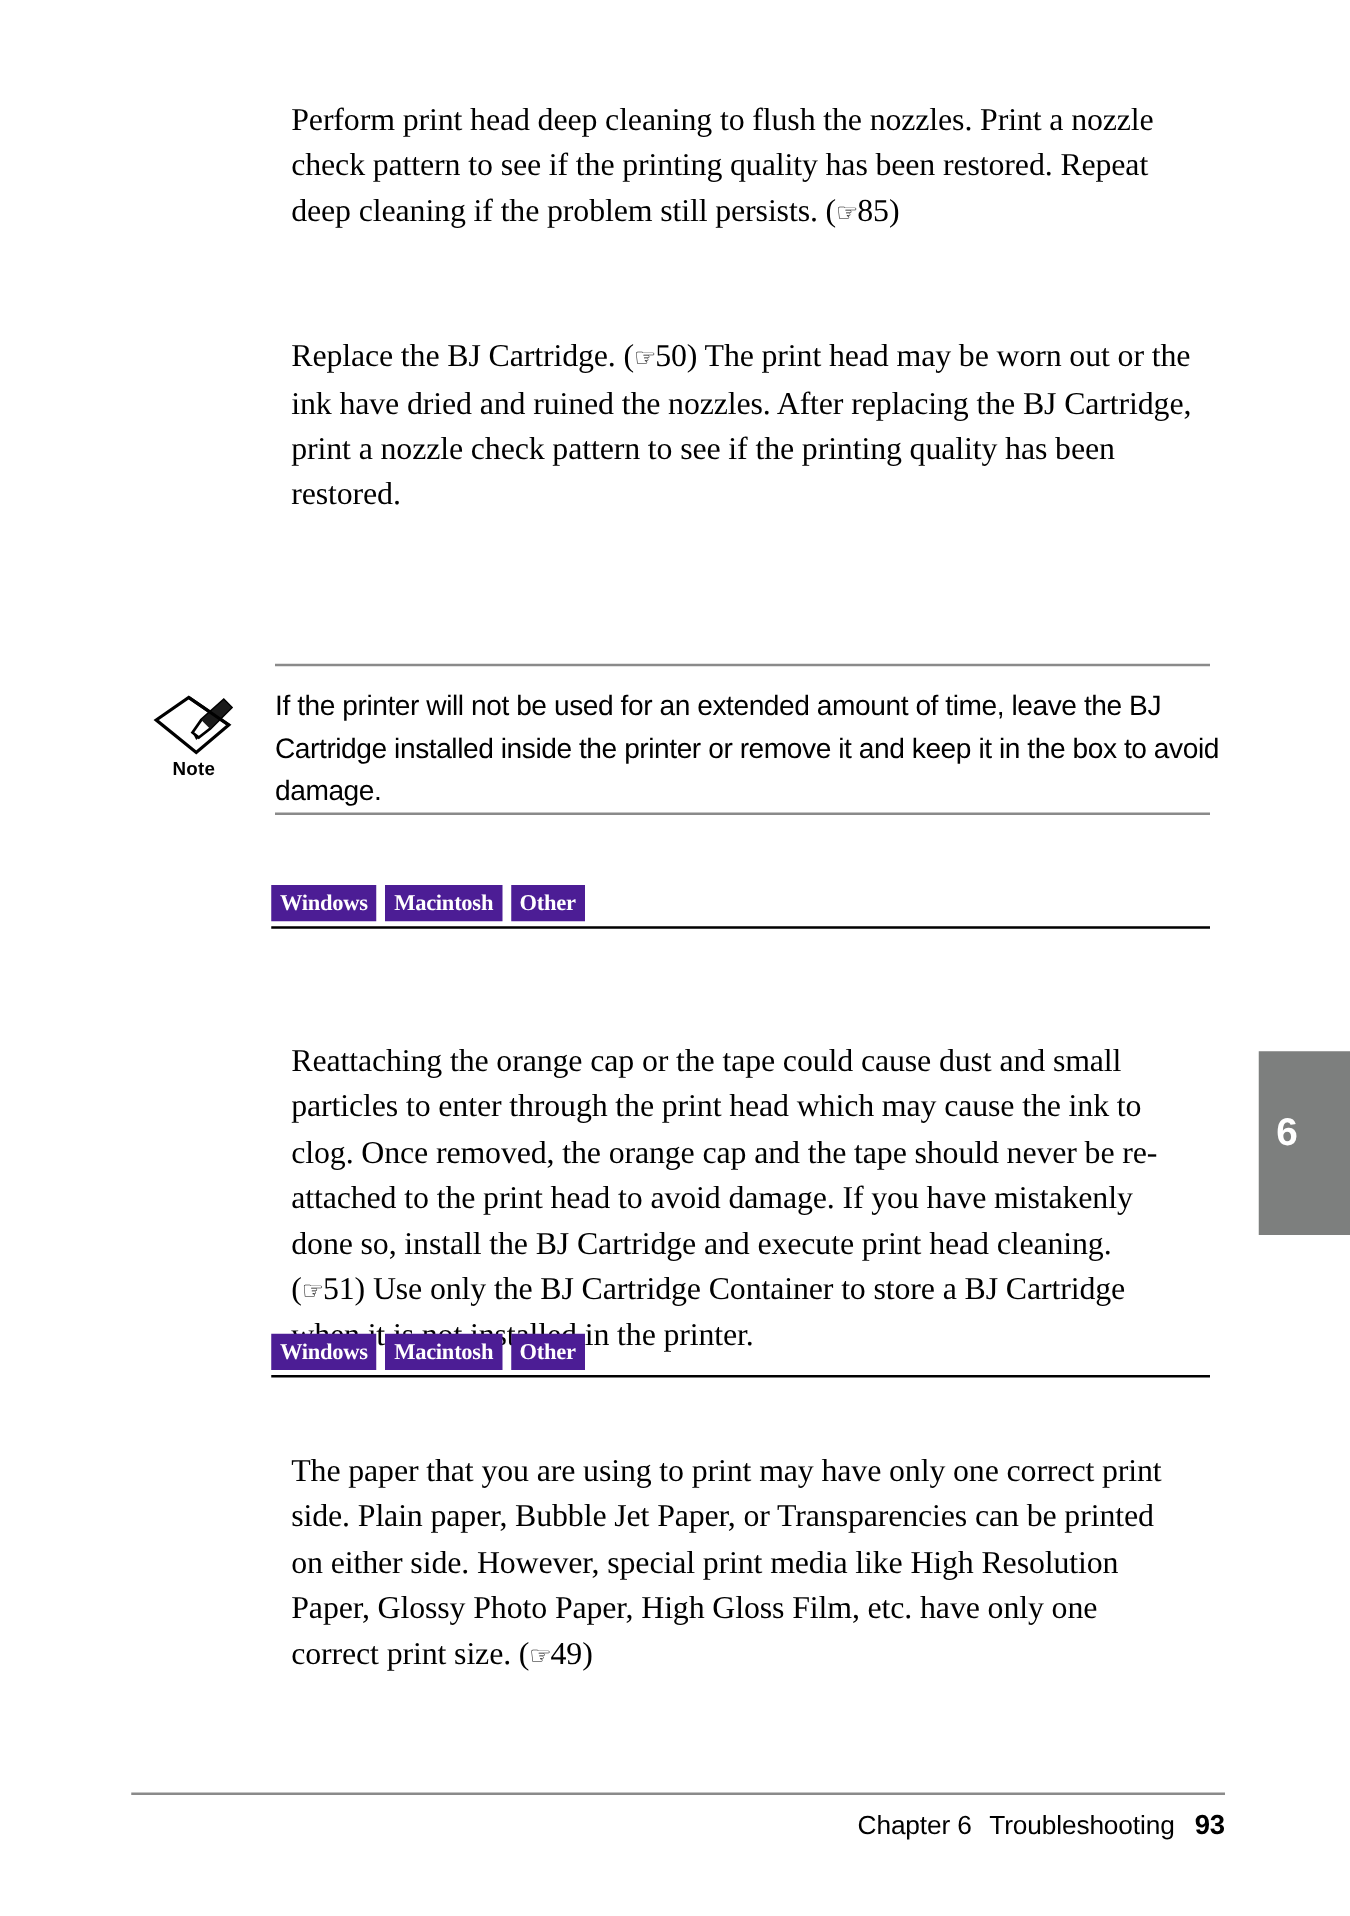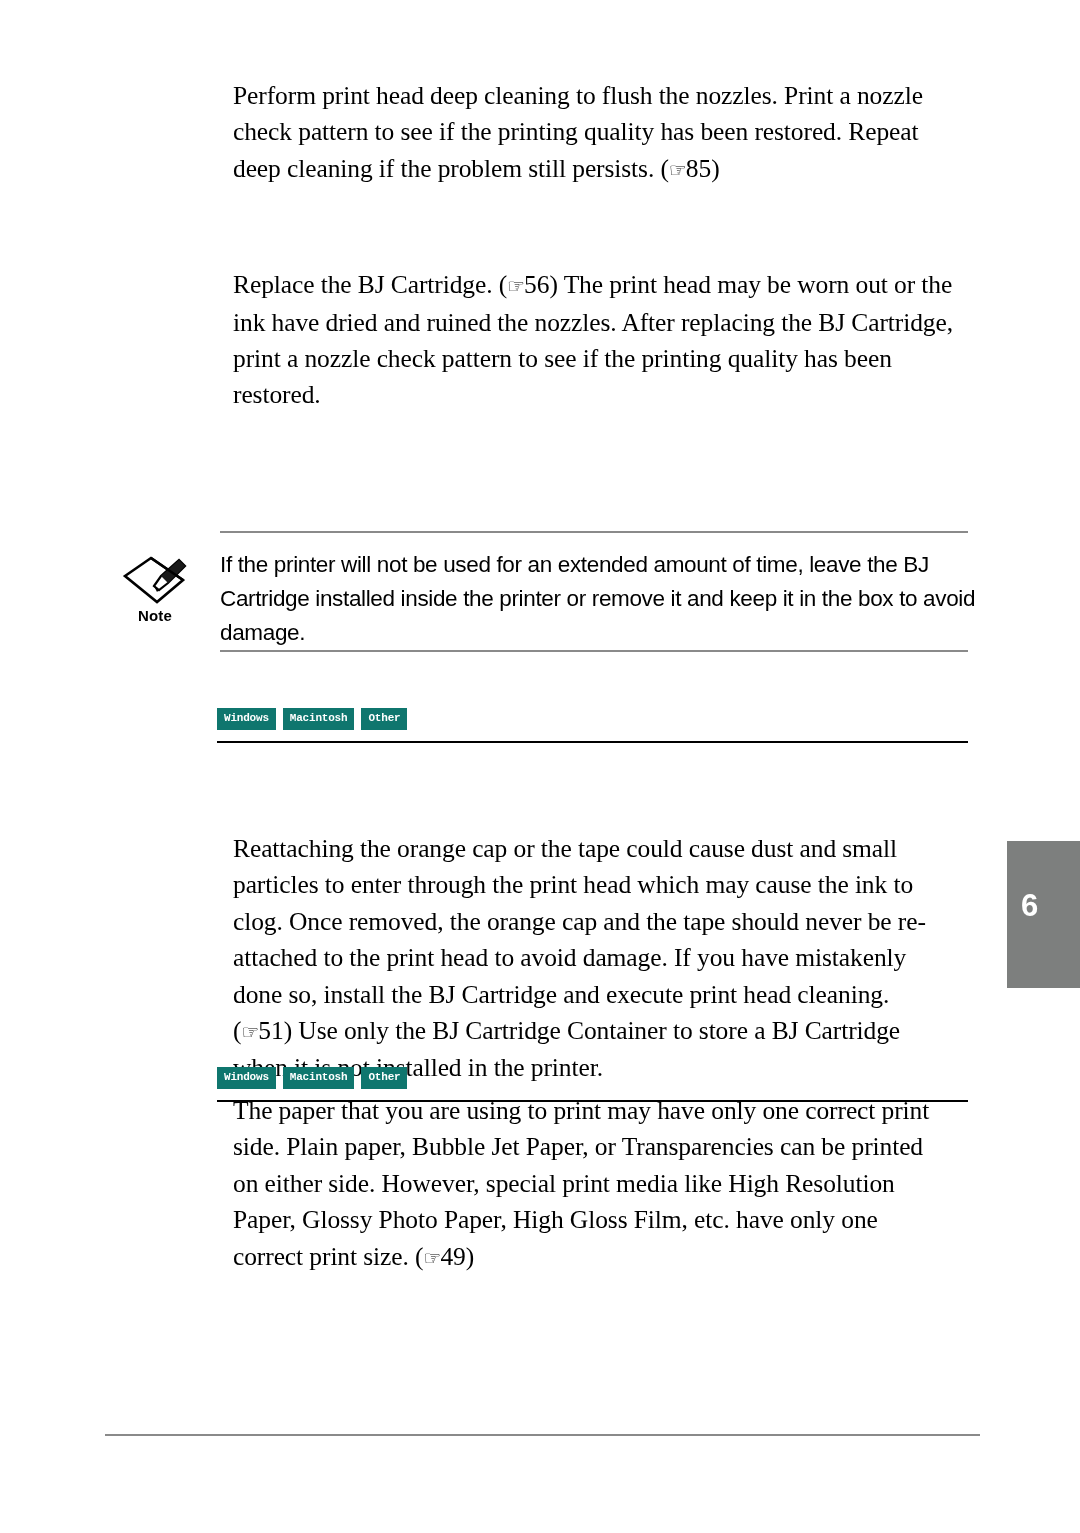--- a/index.html
+++ b/index.html
@@ -96,25 +96,25 @@
   }
 
   
   .badge-row {
     position: absolute;
     left: 217px;
     display: flex;
     gap: 7px;
   }
   .badge {
-    background: #0f766e;
+    background: #4c1d95;
     color: #ffffff;
-    font-family: Liberation Mono, monospace;
-    font-weight: bold;
-    font-size: 11px;
+    font-family: Liberation Serif, serif;
+    font-weight: bold;
+    font-size: 18px;
     line-height: 1;
     padding: 5px 7px 6px 7px;
     letter-spacing: -0.2px;
     white-space: nowrap;
   }
 
   
   .section-rule {
     position: absolute;
     left: 217px;
@@ -190,21 +190,21 @@
 
   <div class="content" style="top:62px;">
 
     <p class="body-par"><span>Perform print head deep cleaning to flush the nozzles.  Print a nozzle check pattern to see if the printing quality has been restored.  Repeat deep cleaning if the problem still persists. (</span><span class="ref"><span class="hand">☞</span><span>85</span></span><span>)</span></p>
 
     <div class="gap-sm"></div>
 
 
     <div class="gap-md"></div>
 
-    <p class="body-par"><span>Replace the BJ Cartridge. (</span><span class="ref"><span class="hand">☞</span><span>56</span></span><span>) The print head may be worn out or the ink have dried and ruined the nozzles.  After replacing the BJ Cartridge, print a nozzle check pattern to see if the printing quality has been restored.</span></p>
+    <p class="body-par"><span>Replace the BJ Cartridge. (</span><span class="ref"><span class="hand">☞</span><span>50</span></span><span>) The print head may be worn out or the ink have dried and ruined the nozzles.  After replacing the BJ Cartridge, print a nozzle check pattern to see if the printing quality has been restored.</span></p>
   </div>
 
   <div class="note-block">
     <div class="note-rule top"></div>
     <div class="note-rule bottom"></div>
 
     <div class="note-icon-wrap">
       <svg width="68" height="52" viewBox="0 0 68 52">
         <polygon points="4,22 30,4 62,26 36,48" fill="#ffffff" stroke="#000000" stroke-width="2.6"></polygon>
         <polygon points="33,32 40,22 58,6 64,12 47,29 38,36" fill="#ffffff" stroke="#000000" stroke-width="2.2"></polygon>
@@ -237,19 +237,22 @@
 
   <div class="badge-row" style="top:1067px;">
     <span class="badge">Windows</span>
     <span class="badge">Macintosh</span>
     <span class="badge">Other</span>
   </div>
 
   <div class="section-rule" style="top:1100px;"></div>
 
 
-  <div class="content" style="top:1077px;">
+  <div class="content" style="top:1143px;">
     <p class="body-par"><span>The paper that you are using to print may have only one correct print side. Plain paper, Bubble Jet Paper, or Transparencies can be printed on either side. However, special print media like High Resolution Paper, Glossy Photo Paper, High Gloss Film, etc. have only one correct print size. (</span><span class="ref"><span class="hand">☞</span><span>49</span></span><span>)</span></p>
   </div>
 
   <div class="footer-rule"></div>
+  <div class="footer">
+    <span class="chap">Chapter 6</span><span>Troubleshooting</span><span class="pageno">93</span>
+  </div>
 
 </div>
 
 </body></html>

